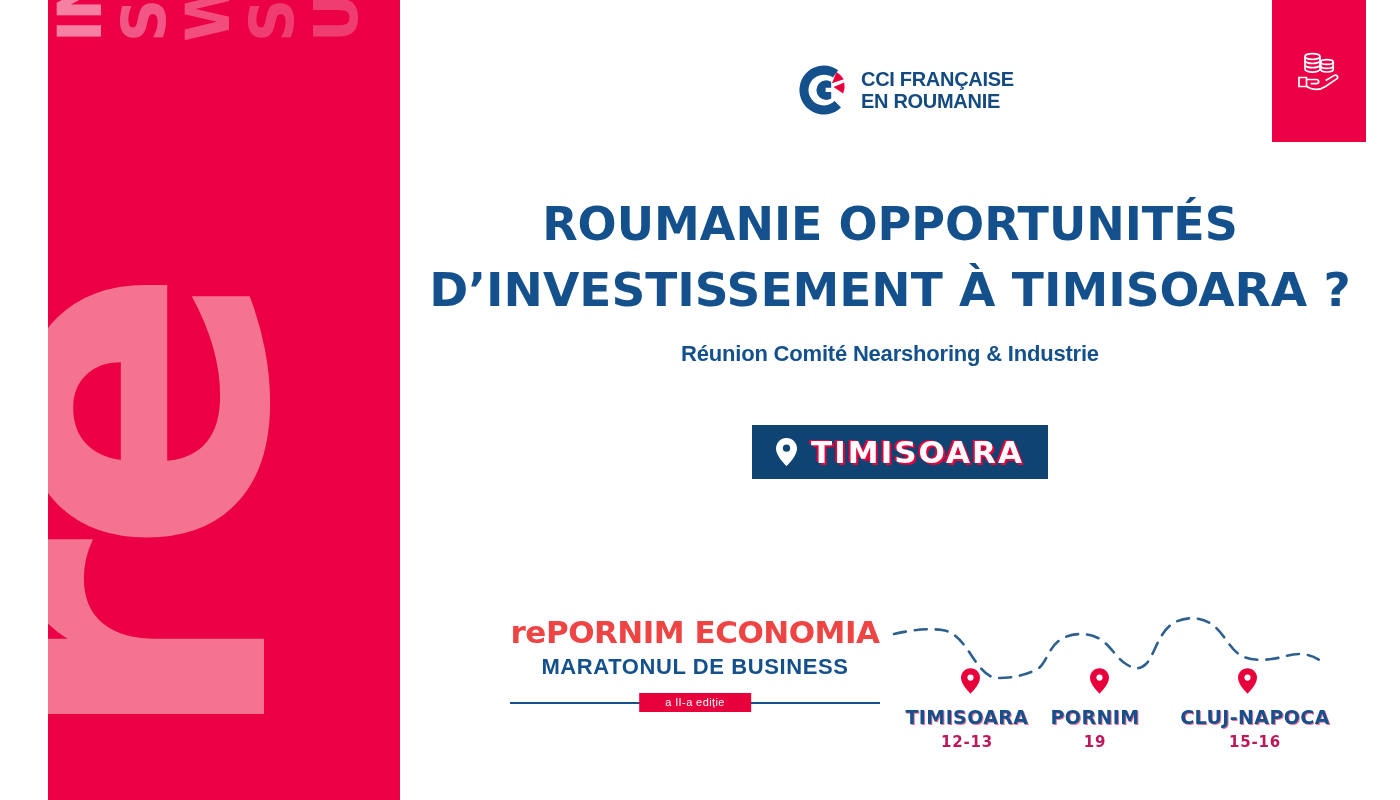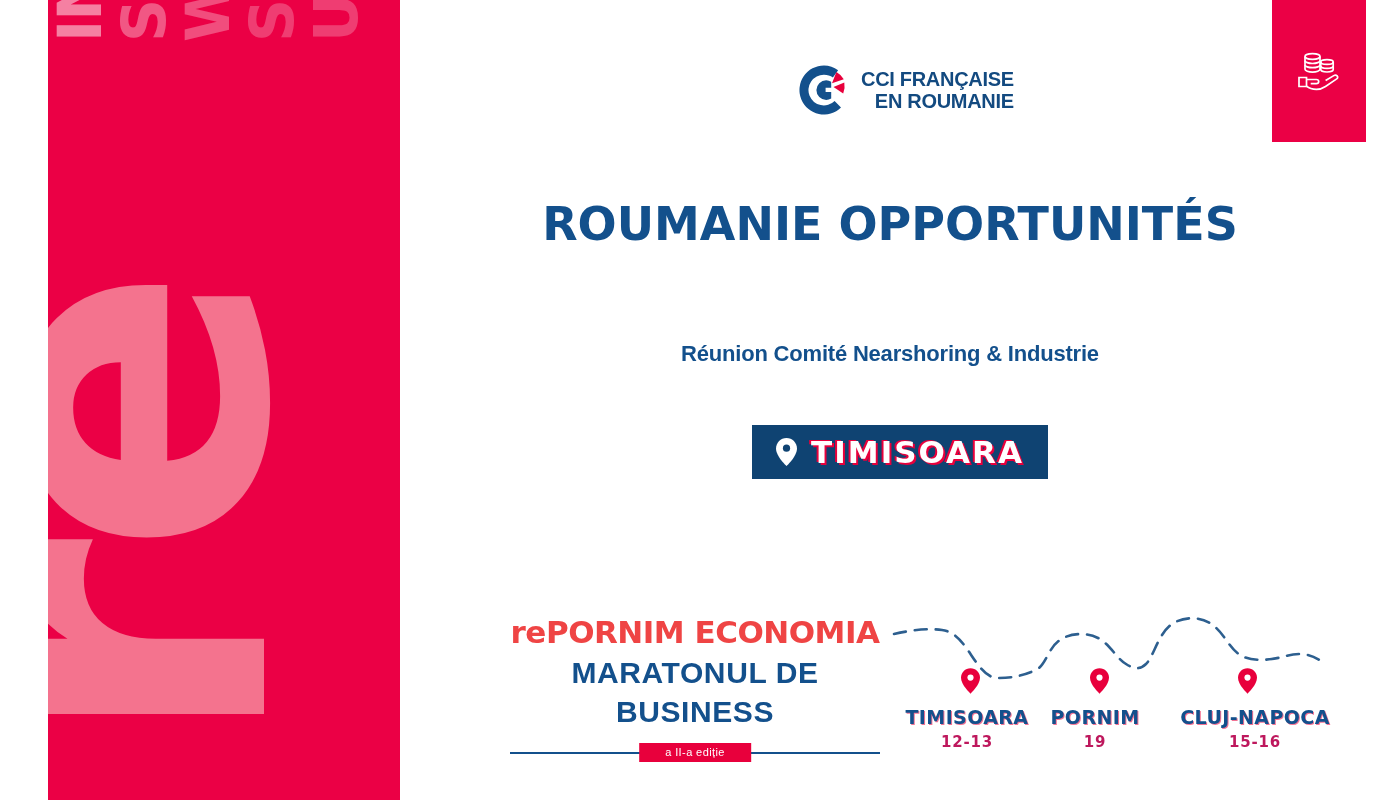--- a/index.html
+++ b/index.html
@@ -99,21 +99,21 @@
   }
   .cci-mark { width: 54px; height: 56px; flex: none; }
   .cci-text {
     font-family: "Liberation Sans", sans-serif;
     font-weight: bold;
     font-size: 20px;
     line-height: 1.12;
     color: #134A80;
     letter-spacing: -0.3px;
   }
-  .cci-text span { display: block; text-align: right; }
+  .cci-text span { display: block; }
 
   
   .headline {
     position: absolute;
     left: 420px;
     top: 192px;
     width: 940px;
     text-align: center;
     color: #13508C;
     font-family: "DejaVu Sans", sans-serif;
@@ -176,21 +176,21 @@
     font-weight: bold;
     font-size: 31px;
     color: #ef4444;
     letter-spacing: -0.5px;
     line-height: 1.15;
   }
   .fl-line1 .lower { text-transform: none; }
   .fl-line2 {
     font-family: "Liberation Sans", sans-serif;
     font-weight: bold;
-    font-size: 30px;
+    font-size: 22px;
     color: #13508C;
     letter-spacing: 0.6px;
     line-height: 1.3;
     margin-top: 2px;
   }
   .fl-rule {
     position: relative;
     margin-top: 12px;
     height: 20px;
   }
@@ -305,20 +305,21 @@
       <path d="M47.3 20.6 36.5 25l9.7 6.6a20 20 0 0 0 1.1-11Z" fill="#E8003C"></path>
     </svg>
     <div class="cci-text">
       <span>CCI FRANÇAISE</span>
       <span>EN ROUMANIE</span>
     </div>
   </div>
 
   <div class="headline">
     <span class="l1">ROUMANIE OPPORTUNITÉS</span>
+    <span class="l2">D’INVESTISSEMENT À TIMISOARA ?</span>
   </div>
 
   <div class="subtitle">Réunion Comité Nearshoring &amp; Industrie</div>
 
   <div class="loc-badge">
     <svg class="pin" viewBox="0 0 21 28">
       <path d="M10.5 0C4.7 0 0 4.7 0 10.5 0 18.4 10.5 28 10.5 28S21 18.4 21 10.5C21 4.7 16.3 0 10.5 0Z" fill="#ffffff"></path>
       <circle cx="10.5" cy="10.2" r="3.6" fill="#0F4372"></circle>
     </svg>
     <span class="loc-text">TIMISOARA</span>

